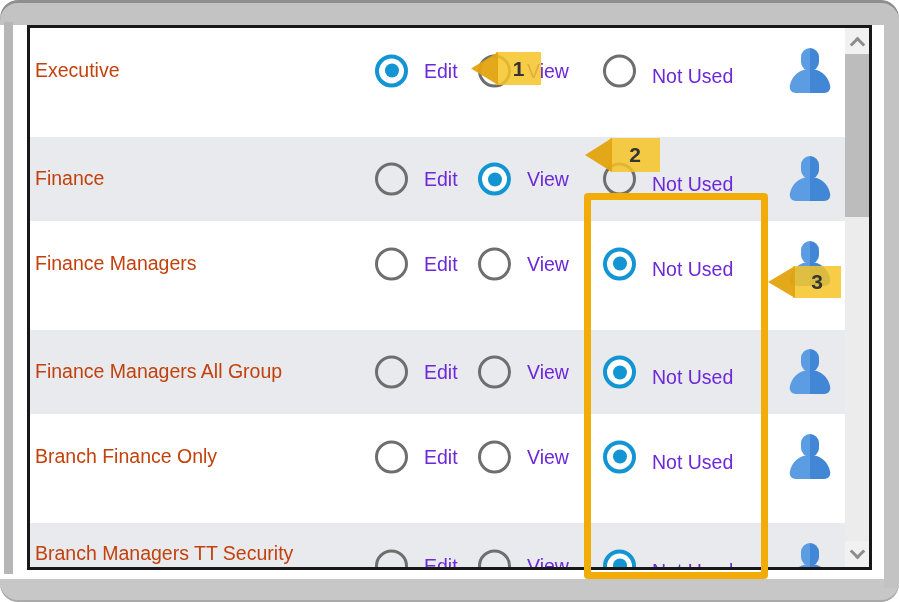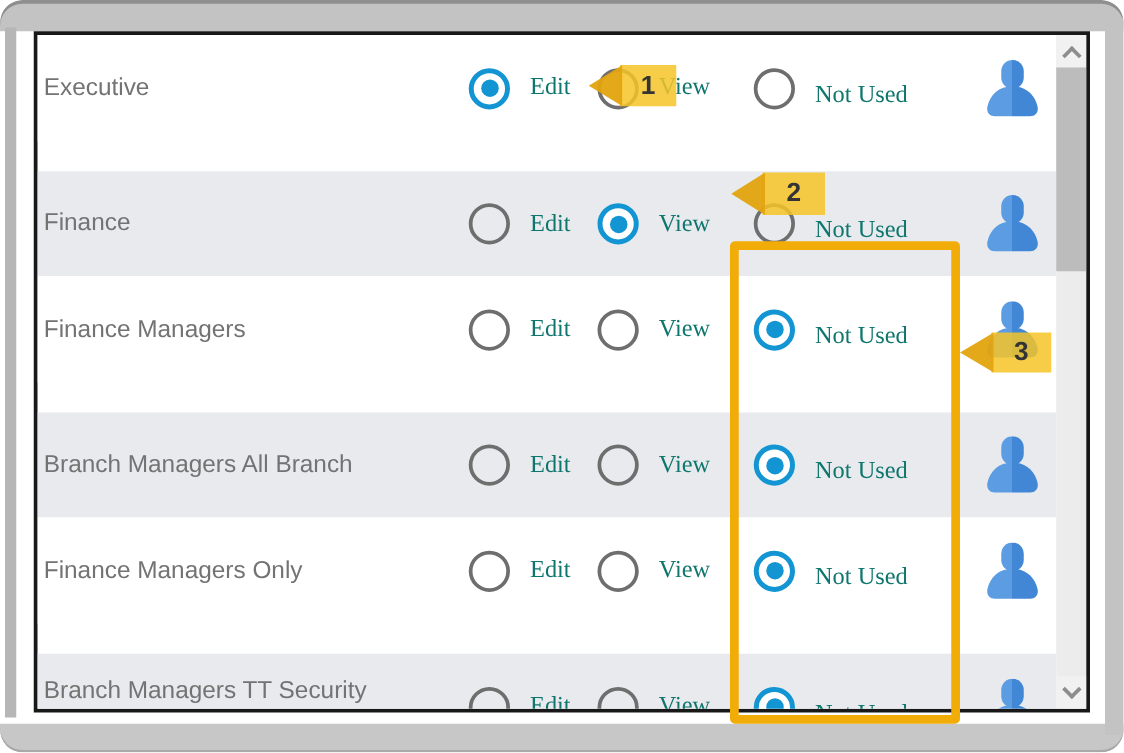--- a/index.html
+++ b/index.html
@@ -23,30 +23,30 @@
     border:3px solid #181818;background:#fff;overflow:hidden;
   }
   .rows{position:absolute;left:0;top:0;width:815px;height:539px;overflow:hidden;}
   .row{position:relative;width:100%;height:85px;display:flex;align-items:center;background:#fff;}
   .row.alt{background:#e8eaed;margin-top:24px;}
   .row:nth-child(2){height:84px;}
   .row:nth-child(4){height:84px;}
   .row:nth-child(6){height:85px;}
   .row-label{
     position:absolute;left:5px;top:50%;transform:translateY(-50%);
-    width:285px;font-size:19.5px;line-height:1.3;color:#737373;
+    width:285px;font-size:19.5px;line-height:1.3;color:#c2410c;
   }
   .opt{position:absolute;top:50%;transform:translateY(-50%);display:flex;align-items:center;gap:16px;}
   .opt-edit{left:345px;}
   .opt-view{left:448px;}
   .opt-notused{left:573px;align-items:flex-end;}
   .radio{width:33px;height:33px;border-radius:50%;border:3.5px solid #6e6e6e;background:transparent;flex:0 0 auto;position:relative;}
   .opt.selected .radio{border:4px solid #1295d2;background:#fff;}
   .opt.selected .radio::after{content:"";position:absolute;inset:5.5px;border-radius:50%;background:#1295d2;}
-  .opt-label{font-size:19.5px;color:#0f766e;white-space:nowrap;font-family:Liberation Serif, serif;}
+  .opt-label{font-size:19.5px;color:#6d28d9;white-space:nowrap;}
   .person{position:absolute;left:758px;top:50%;transform:translateY(-50%);width:44px;height:46px;}
 
   
   .scrollbar{position:absolute;top:0;right:0;width:24px;height:539px;background:#ececec;}
   .scroll-btn{position:absolute;left:0;width:24px;height:26px;background:#f1f1f1;display:flex;align-items:center;justify-content:center;cursor:pointer;}
   .scroll-btn.up{top:0;}
   .scroll-btn.down{bottom:0;}
   .chev{display:block;width:11px;height:11px;border-left:3px solid #8d8d8d;border-top:3px solid #8d8d8d;}
   .chev.up{transform:translateY(3px) rotate(45deg);}
   .chev.down{transform:translateY(-3px) rotate(225deg);}
@@ -143,42 +143,42 @@
       <span class="opt-label">Not Used</span>
     </div>
     <div class="person">
       <svg width="44" height="46" viewBox="0 0 44 46">
         <rect x="13" y="0" width="18" height="23" rx="9" fill="url(#persongrad)"></rect>
         <path d="M22 21 C33 21 40 28 42 37 C43 41 41 45 36 45 L8 45 C3 45 1 41 2 37 C4 28 11 21 22 21 Z" fill="url(#persongrad)"></path>
       </svg>
     </div>
   </div>
         <div class="row alt">
-    <div class="row-label">Branch Managers All Branch</div>
-    <div class="opt opt-edit">
-      <span class="radio"></span>
-      <span class="opt-label">Edit</span>
-    </div>
-    <div class="opt opt-view">
-      <span class="radio"></span>
-      <span class="opt-label">View</span>
-    </div>
-    <div class="opt opt-notused selected">
-      <span class="radio"></span>
-      <span class="opt-label">Not Used</span>
-    </div>
-    <div class="person">
-      <svg width="44" height="46" viewBox="0 0 44 46">
-        <rect x="13" y="0" width="18" height="23" rx="9" fill="url(#persongrad)"></rect>
-        <path d="M22 21 C33 21 40 28 42 37 C43 41 41 45 36 45 L8 45 C3 45 1 41 2 37 C4 28 11 21 22 21 Z" fill="url(#persongrad)"></path>
-      </svg>
-    </div>
-  </div>
-        <div class="row">
-    <div class="row-label">Finance Managers Only</div>
+    <div class="row-label">Finance Managers All Group</div>
+    <div class="opt opt-edit">
+      <span class="radio"></span>
+      <span class="opt-label">Edit</span>
+    </div>
+    <div class="opt opt-view">
+      <span class="radio"></span>
+      <span class="opt-label">View</span>
+    </div>
+    <div class="opt opt-notused selected">
+      <span class="radio"></span>
+      <span class="opt-label">Not Used</span>
+    </div>
+    <div class="person">
+      <svg width="44" height="46" viewBox="0 0 44 46">
+        <rect x="13" y="0" width="18" height="23" rx="9" fill="url(#persongrad)"></rect>
+        <path d="M22 21 C33 21 40 28 42 37 C43 41 41 45 36 45 L8 45 C3 45 1 41 2 37 C4 28 11 21 22 21 Z" fill="url(#persongrad)"></path>
+      </svg>
+    </div>
+  </div>
+        <div class="row">
+    <div class="row-label">Branch Finance Only</div>
     <div class="opt opt-edit">
       <span class="radio"></span>
       <span class="opt-label">Edit</span>
     </div>
     <div class="opt opt-view">
       <span class="radio"></span>
       <span class="opt-label">View</span>
     </div>
     <div class="opt opt-notused selected">
       <span class="radio"></span>

